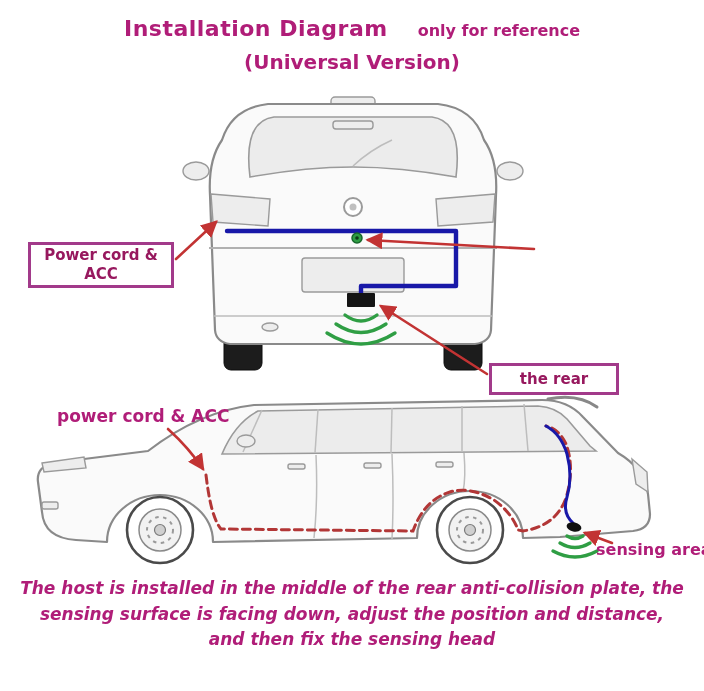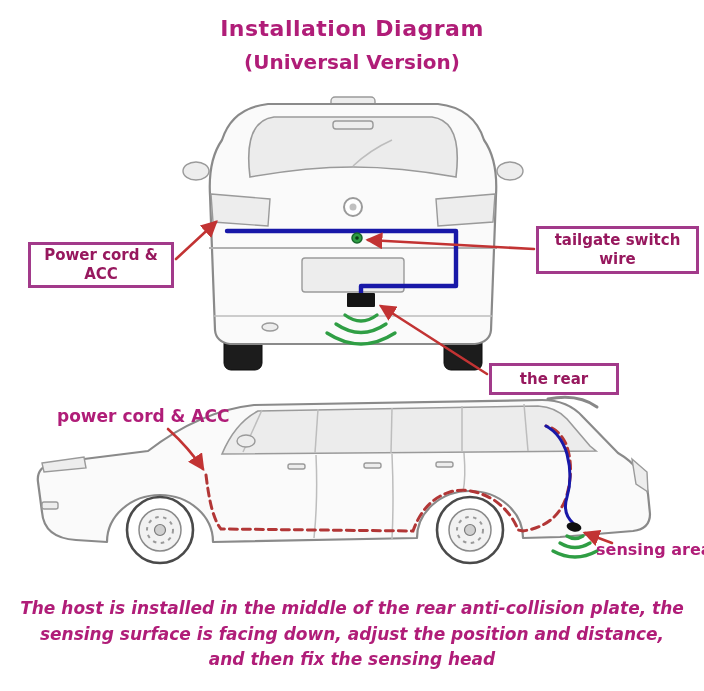--- a/index.html
+++ b/index.html
@@ -29,21 +29,21 @@
     text-align:center; background:#fff; border:3px solid var(--box-border);
     color:var(--label-text); font-weight:bold; font-size:15px; line-height:1.25; padding:2px 6px; }
   .box-power{ left:28px; top:242px; width:146px; height:46px; }
   .box-tailgate{ left:536px; top:226px; width:163px; height:48px; }
   .box-host{ left:489px; top:363px; width:130px; height:32px; }
 
   .free-label{ position:absolute; color:var(--accent); font-weight:bold; white-space:nowrap; }
   .label-power-side{ left:57px; top:406px; font-size:17px; }
   .label-sensing{ left:596px; top:540px; font-size:16px; }
 
-  .footer{ position:absolute; left:20px; right:20px; top:596px; text-align:center;
+  .footer{ position:absolute; left:20px; right:20px; top:576px; text-align:center;
     color:var(--accent); font-weight:bold; font-style:italic; font-size:17px; line-height:1.5; }
 
   
   .car-body{ fill:#fafafa; stroke:var(--car-line); stroke-width:2.2; stroke-linejoin:round; }
   .car-glass{ fill:#ececec; stroke:#9a9a9a; stroke-width:1.6; }
   .car-detail{ fill:#ededed; stroke:#9a9a9a; stroke-width:1.4; }
   .seam{ fill:none; stroke:#bdbdbd; stroke-width:1.5; }
   .trim{ fill:none; stroke:#b0b0b0; stroke-width:2; }
   .wheel-dark{ fill:#1c1c1c; stroke:#0d0d0d; }
   .tire{ fill:#fff; stroke:#4a4a4a; stroke-width:2.6; }
@@ -62,20 +62,21 @@
   .arrowhead{ fill:var(--arrow-red); }
 </style>
 </head>
 <body>
 
 <div class="canvas">
 
   <header class="titles">
     <div class="title-row">
       <span class="title">Installation Diagram</span>
+      <span class="title-note">only for reference</span>
     </div>
     <div class="subtitle">(Universal Version)</div>
   </header>
 
   <svg class="art" width="704" height="691" viewBox="0 0 704 691">
     <defs>
       <marker id="arrowhead" viewBox="0 0 10 10" refX="8.5" refY="5" markerWidth="6.5" markerHeight="6.5" orient="auto-start-reverse">
         <path class="arrowhead" d="M 0 0 L 10 5 L 0 10 Z" fill="#c23333"></path>
       </marker>
     </defs>
@@ -182,23 +183,20 @@
     <g>
       <path class="arrow-line" marker-end="url(#arrowhead)" d="M 168 429 Q 189 448 203 469"></path>
       <path class="arrow-line" marker-end="url(#arrowhead)" d="M 612 543 L 585 533"></path>
     </g>
   </svg>
 
   <div class="label-box box-power">
     <span>Power cord &amp; ACC</span>
   </div>
 
-  <div class="label-box box-tailgate">
-    <span>tailgate switch wire</span>
-  </div>
 
   <div class="label-box box-host">
     <span>the rear</span>
   </div>
 
   <div class="free-label label-power-side">power cord &amp; ACC</div>
 
   <div class="free-label label-sensing">sensing area</div>
 
   <p class="footer">The host is installed in the middle of the rear anti-collision plate, the sensing surface is facing down, adjust the position and distance, and then fix the sensing head</p>

